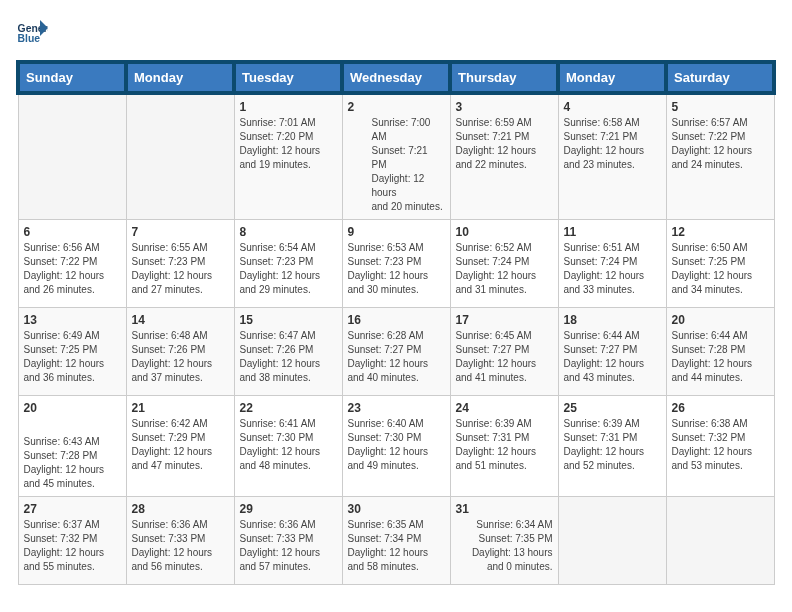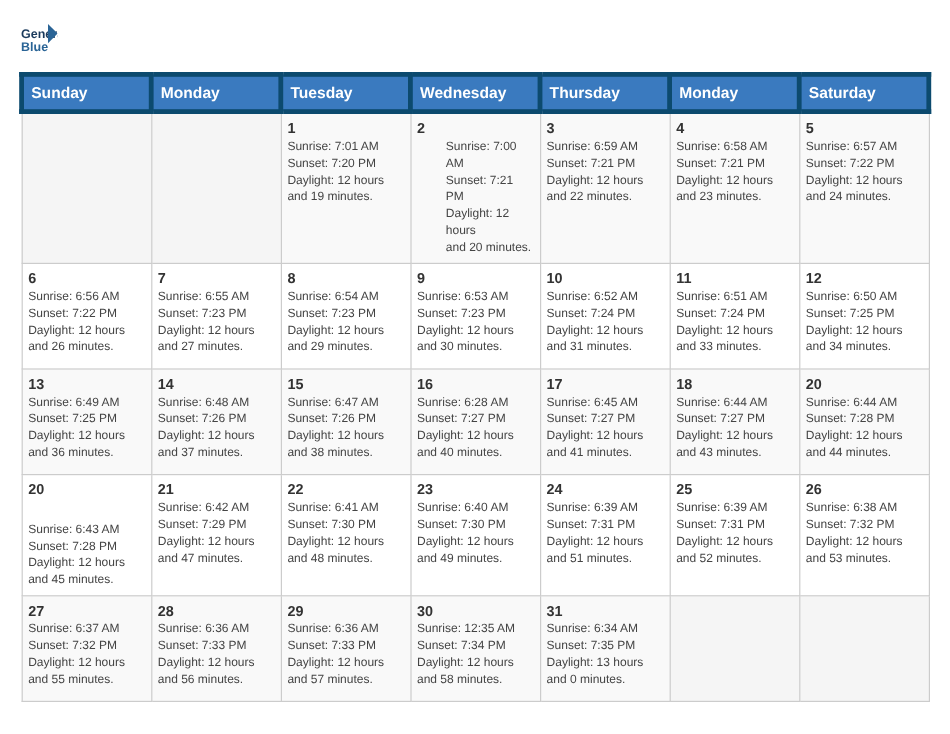--- a/index.html
+++ b/index.html
@@ -317,28 +317,28 @@
         </td>
         <td>
           <span class="day-number">29</span>
           <div class="day-detail" style="white-space: pre-line;">Sunrise: 6:36 AM
 Sunset: 7:33 PM
 Daylight: 12 hours
 and 57 minutes.</div>
         </td>
         <td>
           <span class="day-number">30</span>
-          <div class="day-detail" style="white-space: pre-line;">Sunrise: 12:35 AM
+          <div class="day-detail" style="white-space: pre-line;">Sunrise: 6:35 AM
 Sunset: 7:34 PM
 Daylight: 12 hours
 and 58 minutes.</div>
         </td>
         <td>
           <span class="day-number">31</span>
-          <div class="day-detail" style="white-space: pre-line;">Sunrise: 6:34 AM
+          <div class="day-detail" style="white-space: pre-line; text-align: right;">Sunrise: 6:34 AM
 Sunset: 7:35 PM
 Daylight: 13 hours
 and 0 minutes.</div>
         </td>
         <td class="empty-cell"></td>
         <td class="empty-cell"></td>
       </tr>
     </tbody>
 </table>
 

